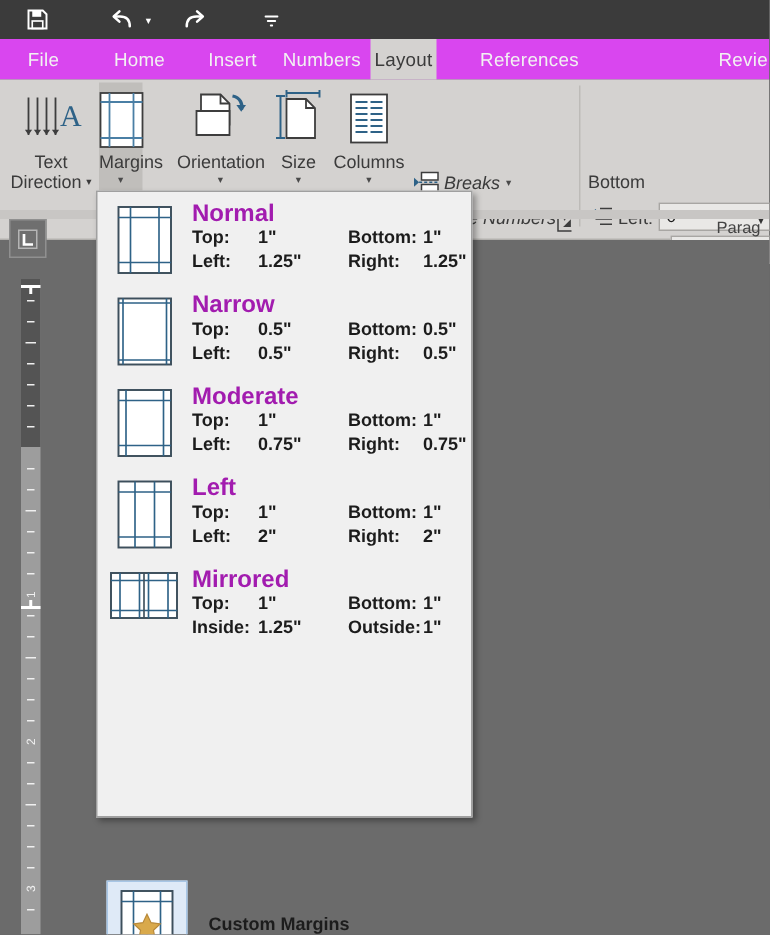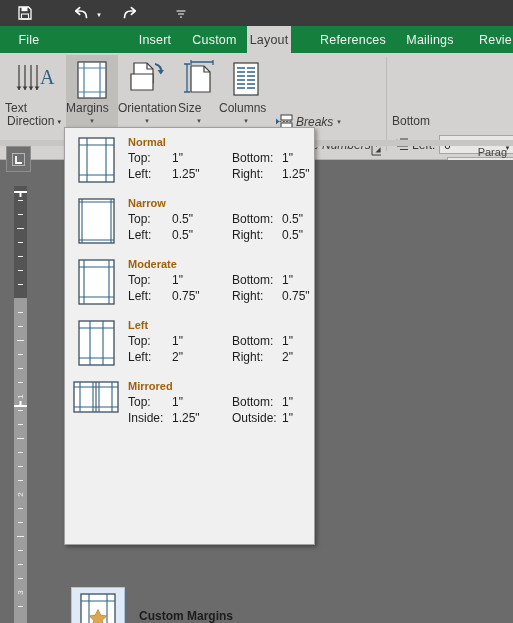--- a/index.html
+++ b/index.html
@@ -28,21 +28,21 @@
   }
   .qat-btn svg { display: block; }
   .qat-caret {
     width: 10px; height: 26px; display: flex; align-items: flex-end; justify-content: center;
     padding-bottom: 8px; box-sizing: border-box; color: #ffffff; font-size: 7px; line-height: 7px;
   }
 
   
   .tabstrip {
     position: absolute; left: 0; top: 26px; width: 513px; height: 27px;
-    background: #15803d;
+    background: #d946ef;
   }
   .tab {
     position: absolute; top: 0; height: 27px;
     display: flex; align-items: center; justify-content: center;
     color: #f2f2f2; font-size: 12.5px; letter-spacing: .2px;
     padding: 0 9px; box-sizing: border-box; white-space: nowrap;
   }
   .tab.active { background: #d4d2d0; color: #3b3b3b; }
 
   
@@ -55,21 +55,21 @@
   .grp-sep {
     position: absolute; top: 4px; width: 1px; height: 94px; background: #bdbbb8;
   }
   .bigbtn {
     position: absolute; top: 2px; width: 56px; height: 88px;
     display: flex; flex-direction: column; align-items: center;
     font-size: 12px; color: #3b3b3b; cursor: default;
   }
   .bigbtn.sel { background: #c0bebb; }
   .bigbtn .ic { height: 44px; display: flex; align-items: center; justify-content: center; margin-top: 3px; }
-  .bigbtn .lbl { text-align: left; line-height: 13px; width: 100%; }
+  .bigbtn .lbl { text-align: center; line-height: 13px; width: 100%; }
   .bigbtn .dd { font-size: 7px; line-height: 9px; margin-top: 1px; color: #4a4a4a; }
 
   .smallbtn {
     position: absolute; height: 21px; display: flex; align-items: center;
     font-size: 12px; color: #3b3b3b; white-space: nowrap;
   }
   .smallbtn .ic { width: 18px; display: flex; align-items: center; justify-content: center; }
   .smallbtn .lbl { padding-left: 3px; font-style: italic; }
   .smallbtn .dd { font-size: 7px; padding-left: 4px; color: #4a4a4a; }
 
@@ -131,23 +131,23 @@
     background: #f0f0f0; border: 1px solid #a0a0a0;
     box-shadow: 2px 2px 4px rgba(0,0,0,.35);
     box-sizing: border-box;
   }
   .gitem {
     position: relative; display: flex; align-items: flex-start;
     padding: 7px 0 6px 8px; box-sizing: border-box;
   }
   .gitem .thumb { width: 46px; flex: 0 0 46px; display: flex; justify-content: center; padding-top: 2px; }
   .gitem .meta { padding-left: 9px; flex: 1 1 auto; }
-  .gitem .gname { font-size: 11px; font-weight: bold; color: #a16207; line-height: 15px; }
+  .gitem .gname { font-size: 16px; font-weight: bold; color: #a21caf; line-height: 15px; }
   .mrow { display: flex; font-size: 12px; color: #1c1c1c; line-height: 16px; }
-  .mcol { display: flex; }
+  .mcol { display: flex; font-weight: bold; }
   .mcol.c1 { width: 104px; }
   .mk { width: 44px; }
   .mk.wide { width: 50px; }
   .mv { }
 
   .custom-item {
     position: absolute; left: 6px; top: 458px; width: 239px; height: 60px;
     display: flex; align-items: center;
   }
   .custom-thumb {
@@ -191,34 +191,34 @@
           <path d="M3 5h8M4.5 8h5M6.5 11h1" stroke="#ffffff" stroke-width="1.2" stroke-linecap="round"></path>
         </svg>
       </div>
     </div>
   </div>
 
   <div class="tabstrip">
     <div class="tab" style="left:10px;width:38px">
         <span>File</span>
       </div>
+    <div class="tab" style="left:68px;width:50px">
+        <span>Home</span>
+      </div>
     <div class="tab" style="left:132px;width:46px">
         <span>Insert</span>
       </div>
     <div class="tab" style="left:187px;width:55px">
-        <span>Custom</span>
+        <span>Numbers</span>
       </div>
     <div class="tab active" style="left:247px;width:44px">
         <span>Layout</span>
       </div>
     <div class="tab" style="left:316px;width:74px">
         <span>References</span>
-      </div>
-    <div class="tab" style="left:397px;width:66px">
-        <span>Mailings</span>
       </div>
     <div class="tab" style="left:470px;width:50px;justify-content:flex-start">
         <span>Revie</span>
       </div>
   </div>
 
   <div class="ribbon">
 
     <div class="bigbtn" style="left:5px;width:58px">
       <div class="ic">
@@ -230,21 +230,21 @@
           <text x="28" y="22" font-family="'Liberation Serif',serif" font-size="20" fill="#2e6287">A</text>
         </svg>
       </div>
       <div class="lbl">Text</div>
       <div class="lbl" style="display:flex;align-items:center;justify-content:center;gap:3px">
         <span>Direction</span>
         <span style="font-size:7px">▾</span>
       </div>
     </div>
 
-    <div class="bigbtn sel" style="left:66px;width:52px">
+    <div class="bigbtn sel" style="left:66px;width:29px">
       <div class="ic">
         <svg width="36" height="40" viewBox="0 0 36 40">
           <rect x="4" y="2" width="28" height="36" fill="#ffffff" stroke="#3d3d3d" stroke-width="1.2"></rect>
           <g stroke="#4a7fa5" stroke-width="1.2">
             <path d="M4 8h28M4 32h28M10 2v36M26 2v36"></path>
           </g>
         </svg>
       </div>
       <div class="lbl">Margins</div>
       <div class="dd">▾</div>

